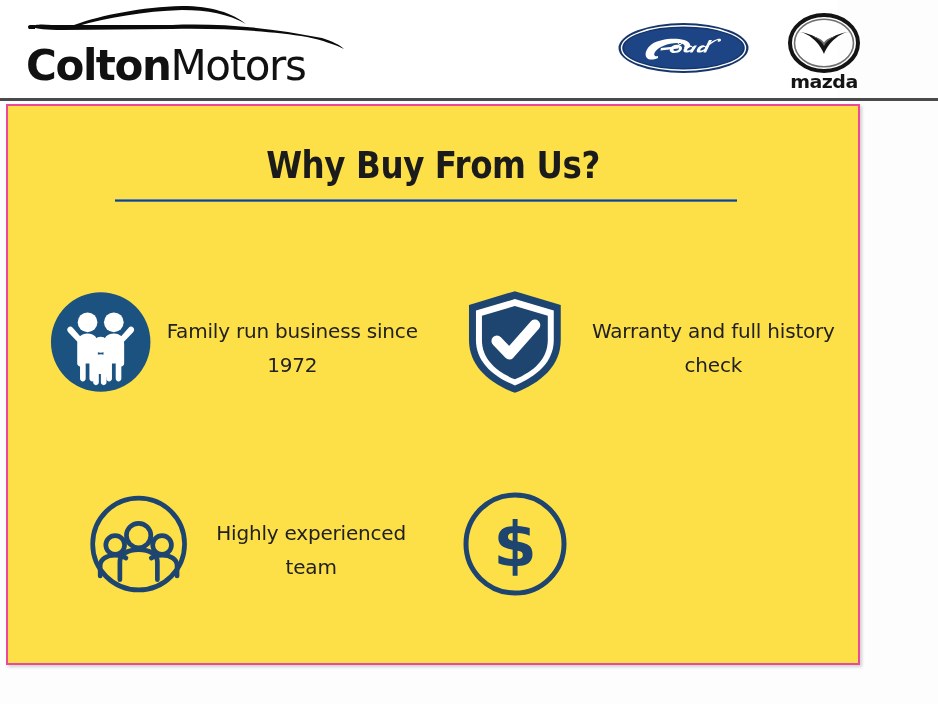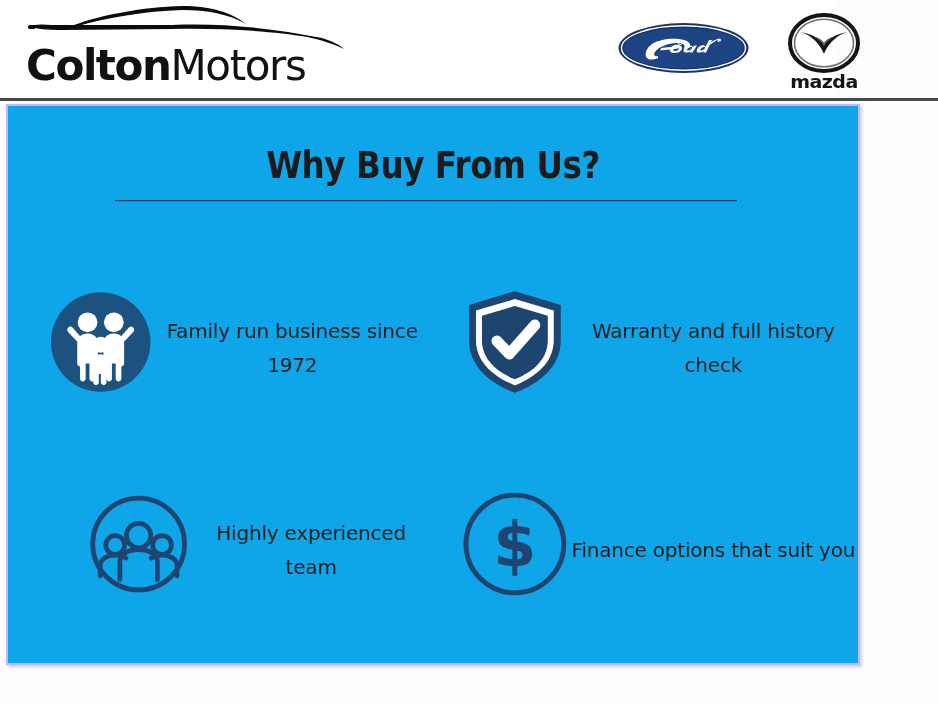--- a/index.html
+++ b/index.html
@@ -74,22 +74,22 @@
     width: 84px;
     height: 84px;
   }
 
   
   #content-panel {
     position: absolute;
     left: 6px; top: 104px;
     width: 854px;
     height: 561px;
-    background: #0ea5e9;
-    border: 2px solid #c4b5fd;
+    background: #fde047;
+    border: 2px solid #ec4899;
     box-sizing: border-box;
     box-shadow: 2px 2px 3px rgba(0,0,0,0.18);
   }
 
   
   #panel-heading {
     position: absolute;
     left: 0; top: 38px;
     width: 850px;
     text-align: center;
@@ -275,17 +275,16 @@
         </g>
       </svg>
       <div class="feature-caption">Highly experienced team</div>
     </div>
 
     <div class="feature-cell cell-finance">
       <svg class="feature-icon" viewBox="0 0 108 108">
         <circle cx="54" cy="54" r="49" fill="none" stroke="#1d456f" stroke-width="5"></circle>
         <text x="54" y="76" text-anchor="middle" font-family="DejaVu Sans" font-weight="700" font-size="62" fill="#1d456f">$</text>
       </svg>
-      <div class="feature-caption">Finance options that suit you</div>
     </div>
 
   </div>
 </div>
 
 </body></html>

